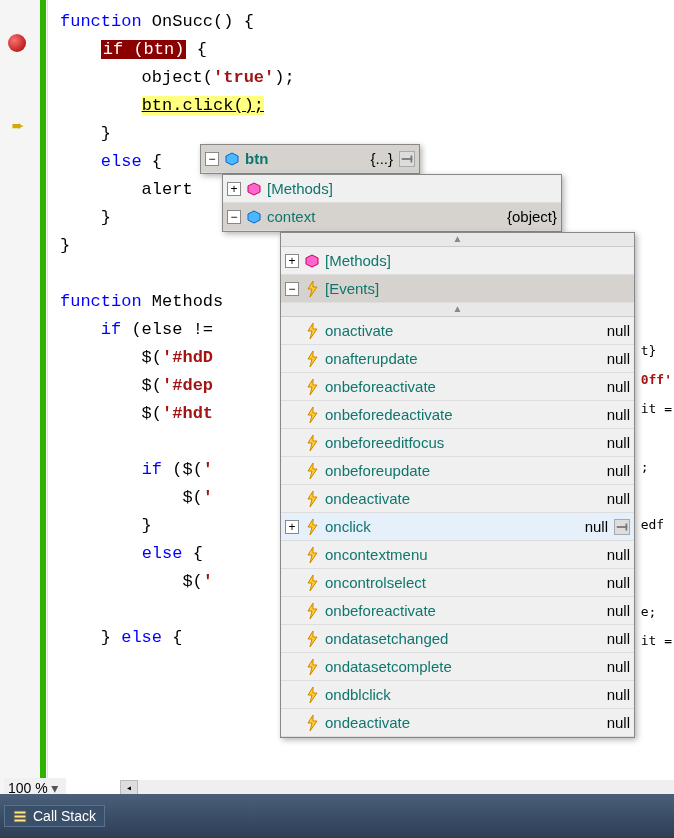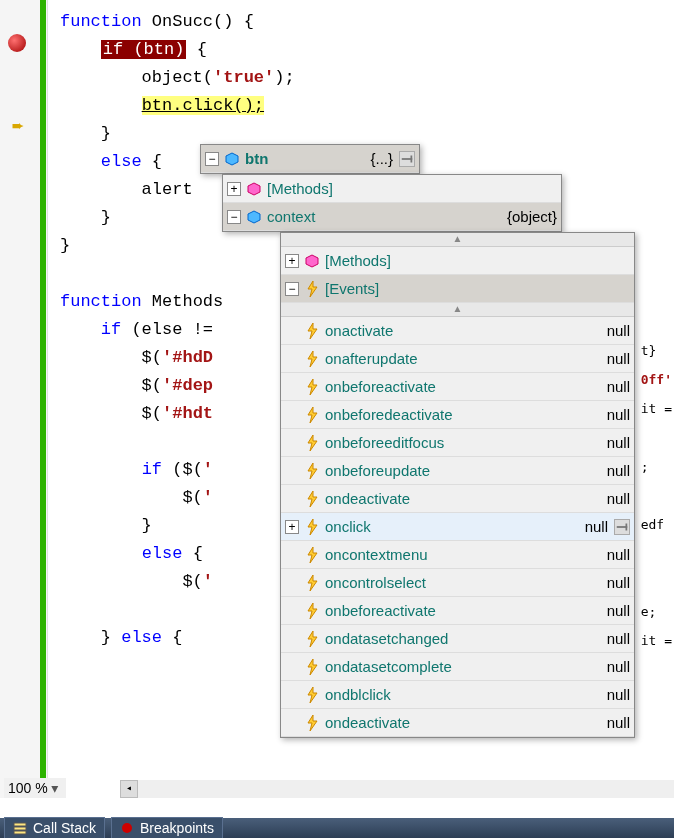--- a/index.html
+++ b/index.html
@@ -159,21 +159,21 @@
     border: 1px solid #bbb;
     font-size: 10px;
     text-align: center;
     line-height: 16px;
     cursor: pointer;
   }
   
   .bottom-tabs {
     position: absolute;
     bottom: 0; left: 0; right: 0;
-    height: 20px;
+    height: 44px;
     background: linear-gradient(#4a5f7a, #2d3e55);
     display: flex;
     align-items: center;
     padding: 0 4px;
     gap: 6px;
     font-family: 'Segoe UI', Tahoma, sans-serif;
     font-size: 14px;
     color: #fff;
   }
   .btab {
@@ -439,21 +439,13 @@
   <div class="btab">
     <span class="btab-icon">
       <svg viewBox="0 0 14 14">
           <rect x="1" y="2" width="12" height="3" fill="#ffe680" stroke="#555"></rect>
           <rect x="1" y="6" width="12" height="3" fill="#ffe680" stroke="#555"></rect>
           <rect x="1" y="10" width="12" height="3" fill="#ffe680" stroke="#555"></rect>
         </svg>
     </span>
     <span>Call Stack</span>
   </div>
-  <div class="btab">
-    <span class="btab-icon">
-      <svg viewBox="0 0 14 14">
-          <circle cx="7" cy="7" r="5" fill="#cc0000"></circle>
-        </svg>
-    </span>
-    <span>Breakpoints</span>
-  </div>
 </div>
 
 </body></html>

